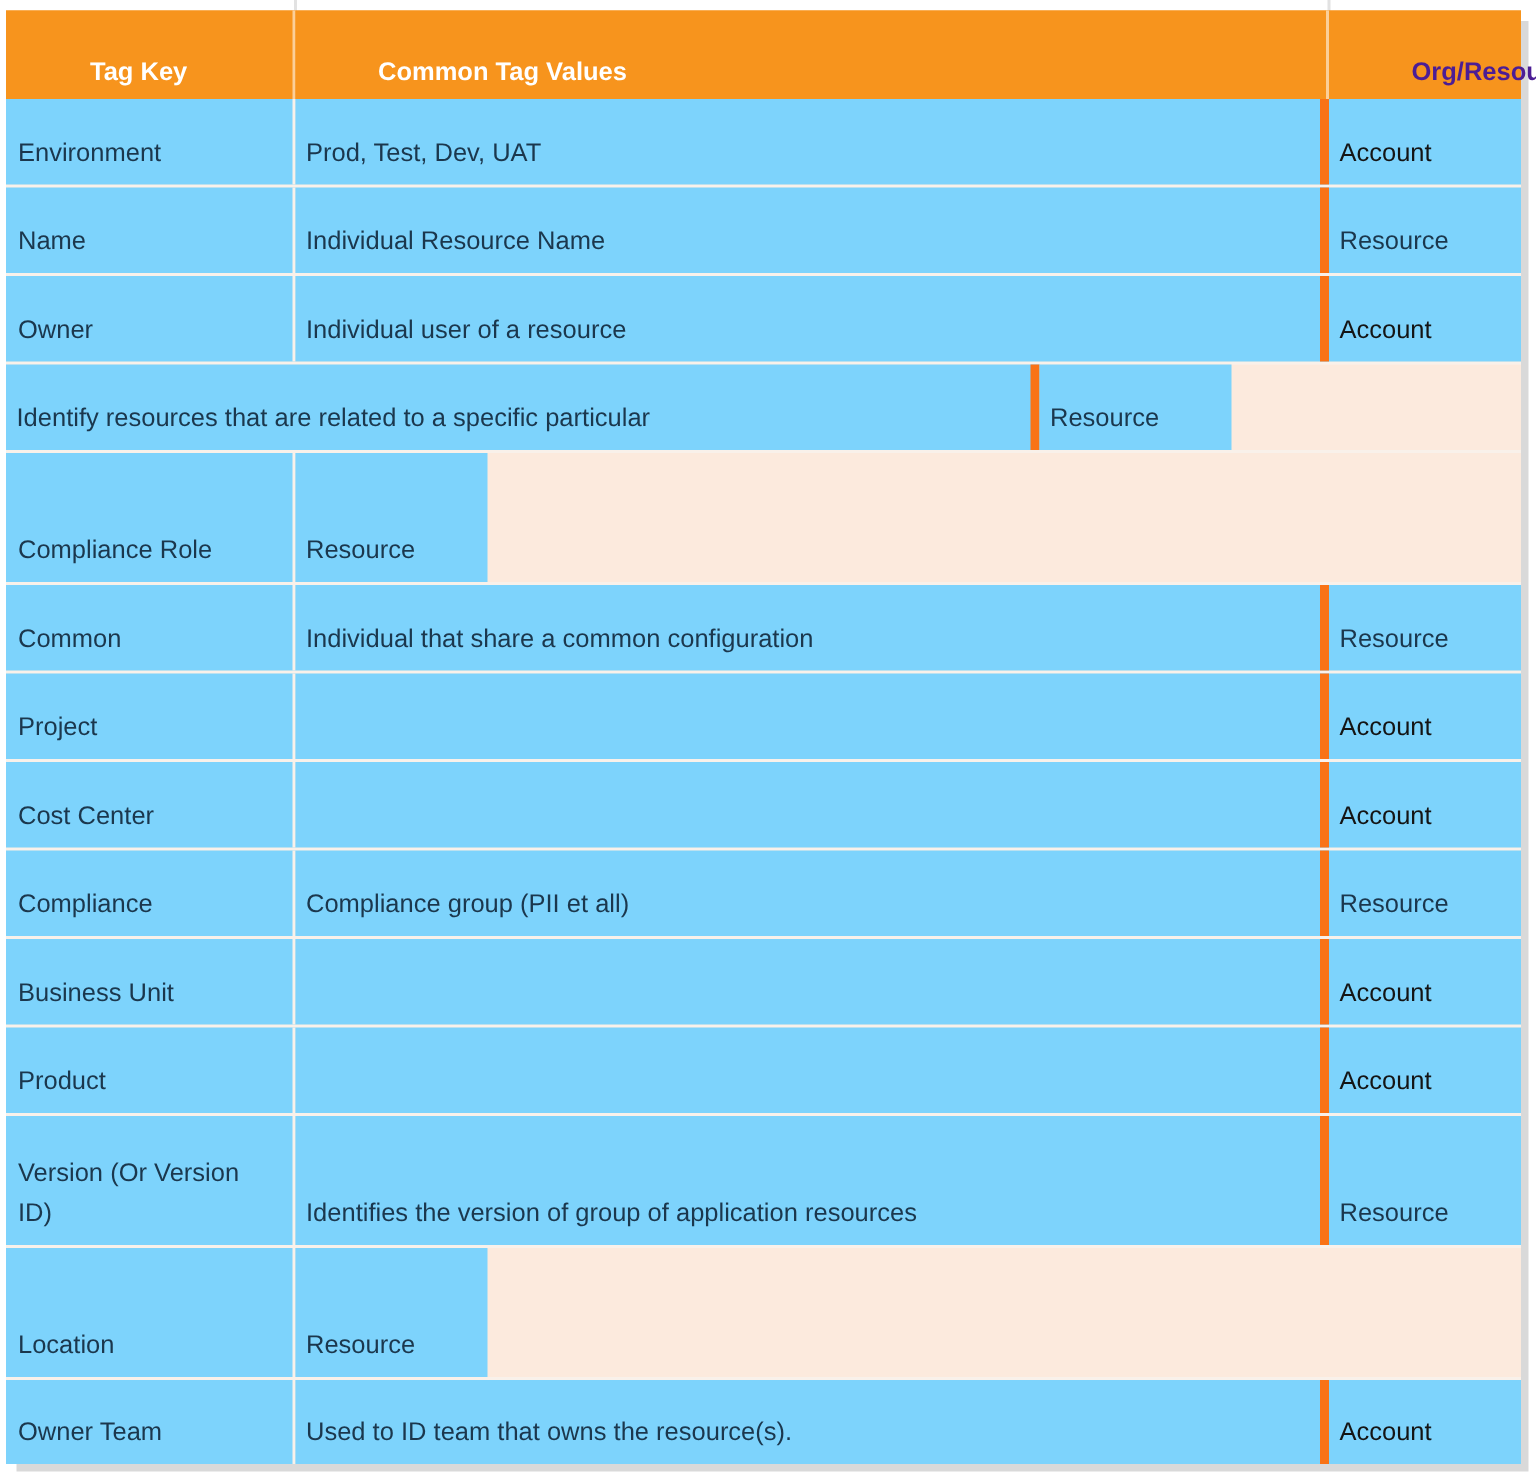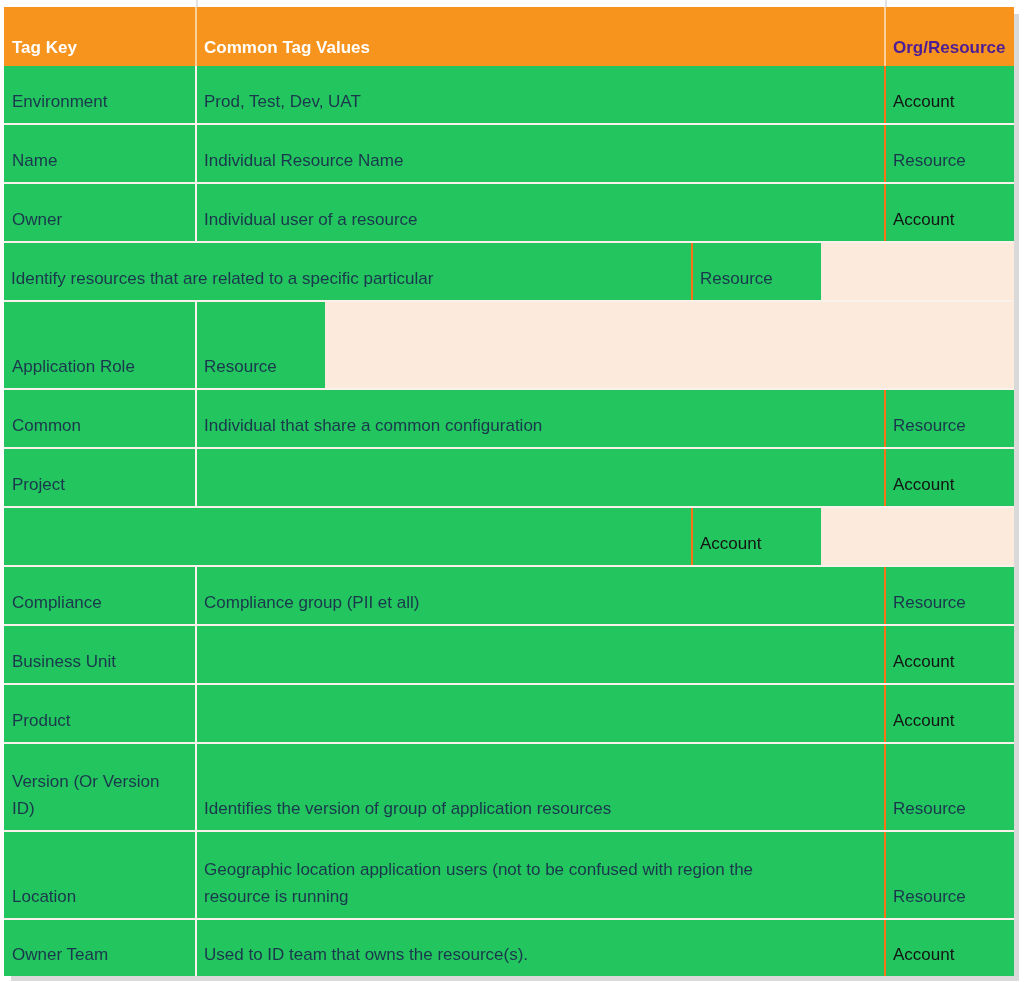--- a/index.html
+++ b/index.html
@@ -15,29 +15,29 @@
   .tbl {
     position: absolute; left: 4px; top: 7px; width: 1010px;
     box-shadow: 6px 6px 0 -1px #d9d9d9;
   }
 
   .row { display: flex; width: 1010px; height: 59px; border-bottom: 2px solid #f9f1ea; background: #fceadd; }
   .row.tall { height: 88px; }
   .row.last { height: 56px; border-bottom: none; }
   .row.header { background: #f7941d; border-bottom: none; }
 
-  .cell { display: flex; align-items: flex-end; height: 100%; padding: 0 8px 8px 8px; background: #22c55e; }
+  .cell { display: flex; align-items: flex-end; height: 100%; padding: 0 8px 8px 8px; background: #7dd3fc; }
   .c1 { width: 193px; border-right: 2px solid #f9f1ea; }
-  .c2 { width: 689px; border-right: 2px solid #f97316; padding-left: 7px; }
+  .c2 { width: 689px; border-right: 6px solid #f97316; padding-left: 7px; }
   .c3 { width: 128px; padding-left: 7px; }
 
   .header .cell { background: #f7941d; padding-bottom: 7px; }
   .header .c1, .header .c2 { border-right: 2px solid rgba(255,255,255,0.55); }
 
-  .htext { font-size: 17px; font-weight: bold; line-height: 22px; white-space: pre-line; }
+  .htext { font-size: 17px; font-weight: bold; line-height: 22px; white-space: pre-line; margin-left: 48px; }
   .htext.light { color: #ffffff; }
   .htext.dark  { color: #4c1d95; }
 
   .k, .v, .org { font-size: 17px; line-height: 27px; color: #1b374d; white-space: pre-line; }
   .org.account { color: #141414; }
 </style>
 </head>
 <body>
 
 <div class="page">
@@ -98,21 +98,21 @@
       <div class="cell c2">
           <span class="v">Identify resources that are related to a specific particular</span>
         </div>
       <div class="cell c3">
           <span class="org">Resource</span>
         </div>
     </div>
 
     <div class="row tall">
       <div class="cell c1">
-          <span class="k">Application Role</span>
+          <span class="k">Compliance Role</span>
         </div>
       <div class="cell c3">
           <span class="org">Resource</span>
         </div>
     </div>
 
     <div class="row">
       <div class="cell c1">
           <span class="k">Common</span>
         </div>
@@ -130,20 +130,23 @@
         </div>
       <div class="cell c2">
           <span class="v"></span>
         </div>
       <div class="cell c3">
           <span class="org account">Account</span>
         </div>
     </div>
 
     <div class="row">
+      <div class="cell c1">
+          <span class="k">Cost Center</span>
+        </div>
       <div class="cell c2">
           <span class="v"></span>
         </div>
       <div class="cell c3">
           <span class="org account">Account</span>
         </div>
     </div>
 
     <div class="row">
       <div class="cell c1">
@@ -191,24 +194,20 @@
         </div>
       <div class="cell c3">
           <span class="org">Resource</span>
         </div>
     </div>
 
     <div class="row tall">
       <div class="cell c1">
           <span class="k">Location</span>
         </div>
-      <div class="cell c2">
-          <span class="v">Geographic location application users (not to be confused with region the
-resource is running</span>
-        </div>
       <div class="cell c3">
           <span class="org">Resource</span>
         </div>
     </div>
 
     <div class="row last">
       <div class="cell c1">
           <span class="k">Owner Team</span>
         </div>
       <div class="cell c2">

